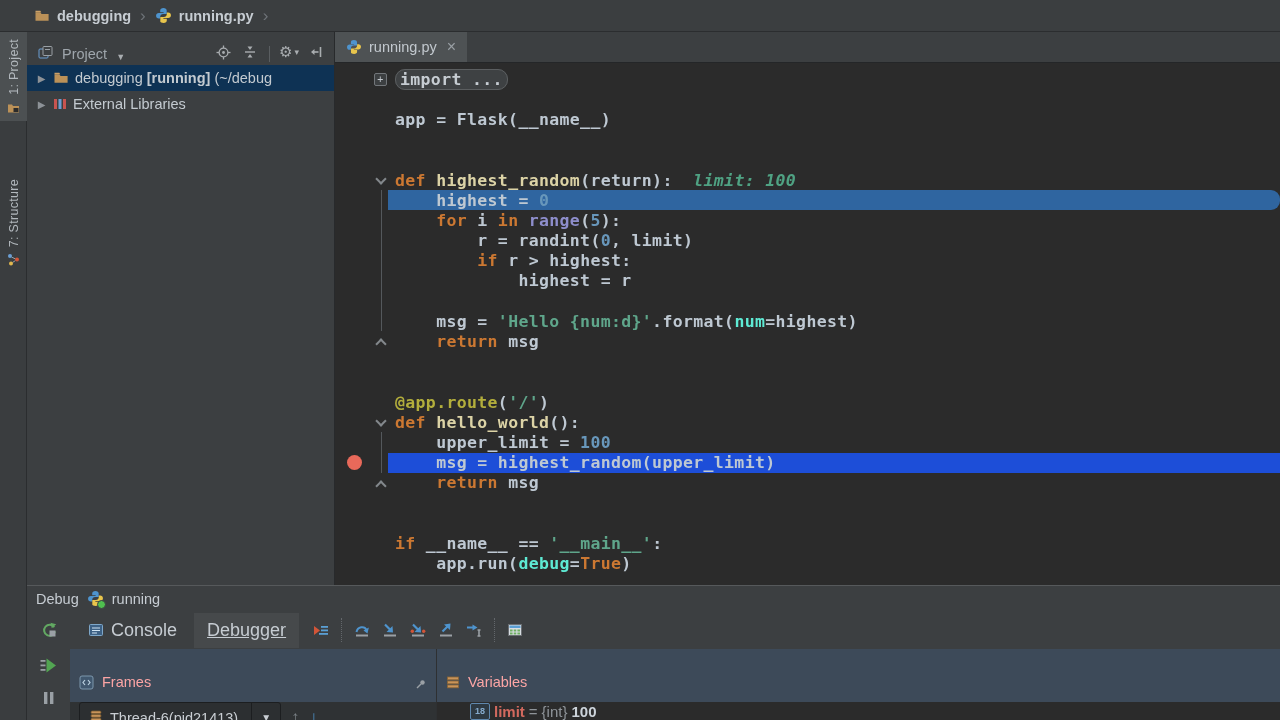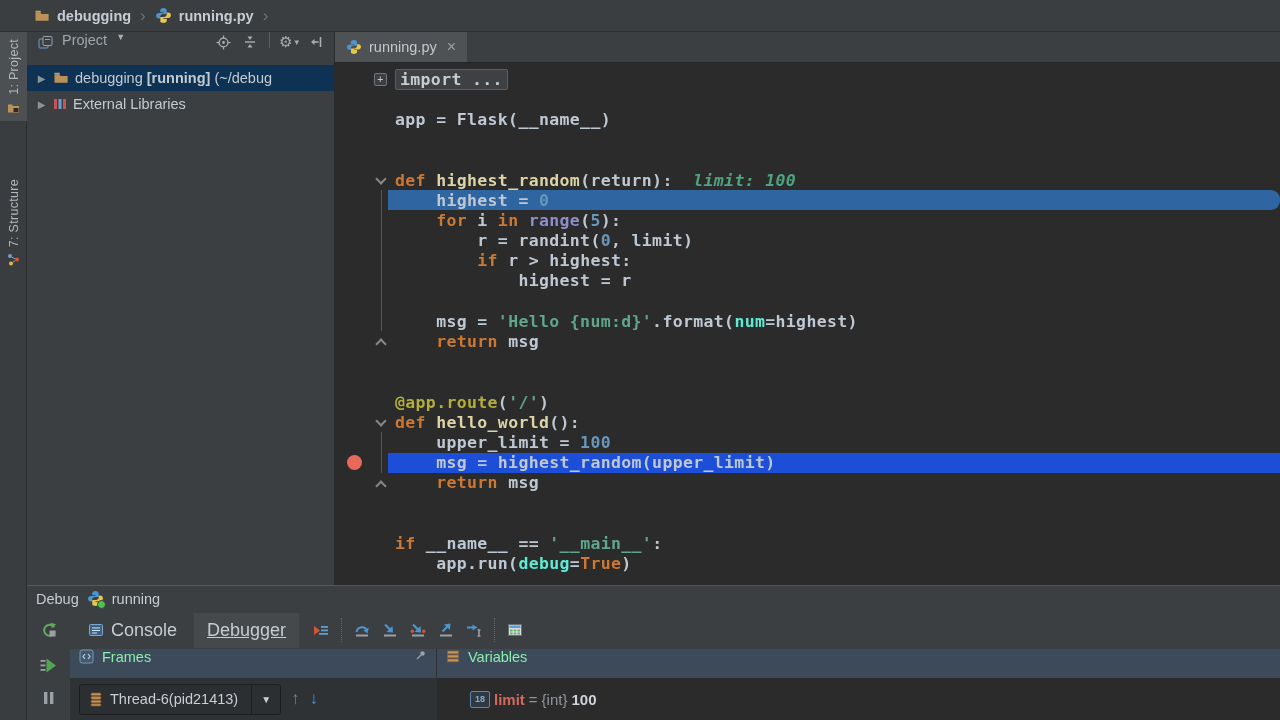--- a/index.html
+++ b/index.html
@@ -14,21 +14,21 @@
   .csep{color:#6e7378;font-size:17px;margin:0 9px;font-weight:normal;}
 
   
   .strip{position:absolute;left:0;top:32px;width:27px;height:688px;background:#3a3d3f;border-right:1px solid #2b2d2f;box-sizing:border-box;}
   .strip-tab{position:absolute;left:0;width:27px;display:flex;flex-direction:column;align-items:center;gap:6px;padding:7px 0;box-sizing:border-box;}
   .strip-tab.active{background:#4c5052;}
   .vtext{writing-mode:vertical-rl;transform:rotate(180deg);font-size:12.5px;color:#b2b8bd;letter-spacing:0.3px;}
 
   
   .project{position:absolute;left:27px;top:32px;width:308px;height:553px;background:#3c3f41;border-right:1px solid #282a2c;box-sizing:border-box;}
-  .pheader{height:30px;display:flex;align-items:flex-start;gap:7px;padding:0 8px;color:#9fa6ac;font-size:14.5px;}
+  .pheader{height:30px;display:flex;align-items:flex-end;gap:7px;padding:0 8px;color:#9fa6ac;font-size:14.5px;}
   .pheader .spacer{flex:1;}
   .hicn{color:#a9adb0;display:flex;align-items:center;justify-content:center;width:20px;height:20px;}
   .gear{font-size:15px;}
   .hbar{width:1px;height:16px;background:#5a5e61;margin:0 2px;}
   .ddv{font-size:9px;color:#a9adb0;margin-left:2px;}
   .ptree{padding-top:3px;}
   .trow{height:26px;display:flex;align-items:center;gap:6px;padding-left:9px;font-size:14.5px;color:#c3cad0;}
   .trow.selected{background:#0e3254;}
   .expand{color:#8d9297;font-size:10px;width:11px;text-align:center;}
   .tbold{font-weight:bold;}
@@ -55,39 +55,39 @@
   .fend{top:9px;transform:rotate(225deg);}
   .bpdot{position:absolute;left:12px;top:50%;margin-top:-7.5px;width:15px;height:15px;border-radius:50%;background:#e8695a;}
   .codetext{padding-left:7px;}
   .kw{color:#cc7832;}
   .fn{color:#dcd3a6;}
   .num{color:#6897bb;}
   .str{color:#5fa68b;}
   .bi{color:#8e8ecc;}
   .deco{color:#b3ae3c;}
   .arg{color:#5eead4;}
-  .fold{background:#3e4143;border:1px solid #5b5e60;border-radius:2px;padding:0 4px;color:#c6ccd2;}
+  .fold{background:#3e4143;border:1px solid #5b5e60;border-radius:10px;padding:0 4px;color:#c6ccd2;}
   .hint{color:#4fa283;font-style:italic;}
 
   
   .debug{position:absolute;left:27px;top:585px;width:1253px;height:135px;background:#3c3f41;
          border-top:1px solid #56595b;box-sizing:border-box;}
   .dtitle{height:25px;display:flex;align-items:center;gap:8px;padding-left:9px;font-size:14.5px;color:#c6ccd2;}
   .pywrap{position:relative;width:17px;height:17px;}
   .rundot{position:absolute;right:-2px;bottom:-2px;width:7px;height:7px;border-radius:50%;background:#4fbf4f;border:1px solid #3c3f41;}
   .dtoolbar{height:38px;display:flex;align-items:center;padding-left:8px;}
   .icon-btn{width:28px;height:26px;display:flex;align-items:center;justify-content:center;}
   .dtab{display:flex;align-items:center;gap:7px;padding:7px 13px;font-size:18px;color:#c6ccd2;margin-left:4px;}
   .dtab.selected{background:#46494b;text-decoration:underline;}
   .vsep{height:24px;border-left:1px dotted #63676b;margin:0 6px;}
 
   .dcontent{position:absolute;top:63px;left:0;right:0;bottom:0;display:flex;}
   .dactions{width:43px;display:flex;flex-direction:column;align-items:center;padding-top:8px;gap:16px;}
   .frames{width:367px;display:flex;flex-direction:column;border-right:1px solid #2e3032;box-sizing:border-box;}
-  .phead{height:29px;background:#3d4a59;display:flex;align-items:flex-start;gap:8px;padding:0 9px;color:#86efac;font-size:14.5px;flex:none;}
+  .phead{height:29px;background:#3d4a59;display:flex;align-items:flex-end;gap:8px;padding:12px 9px;color:#fca5a5;font-size:14.5px;flex:none;}
   .phead .spacer{flex:1;}
   .fbody{flex:1;background:#2f3234;display:flex;align-items:center;gap:10px;padding:0 9px;}
   .combo{display:flex;align-items:center;gap:7px;background:#2c2f31;border:1px solid #1c1e20;border-radius:3px;
          height:29px;padding:0 0 0 9px;color:#c9ced3;font-size:14.5px;}
   .combo .dd{border-left:1px solid #1c1e20;align-self:stretch;display:flex;align-items:center;padding:0 9px;margin-left:6px;color:#c9ced3;font-size:10px;}
   .arrow{font-size:17px;font-weight:bold;}
   .arrow.up{color:#7a8085;}
   .arrow.down{color:#4e94ce;}
   .vars{flex:1;display:flex;flex-direction:column;}
   .vbody{flex:1;background:#2b2b2b;display:flex;align-items:center;gap:4px;padding-left:33px;font-size:15px;}

